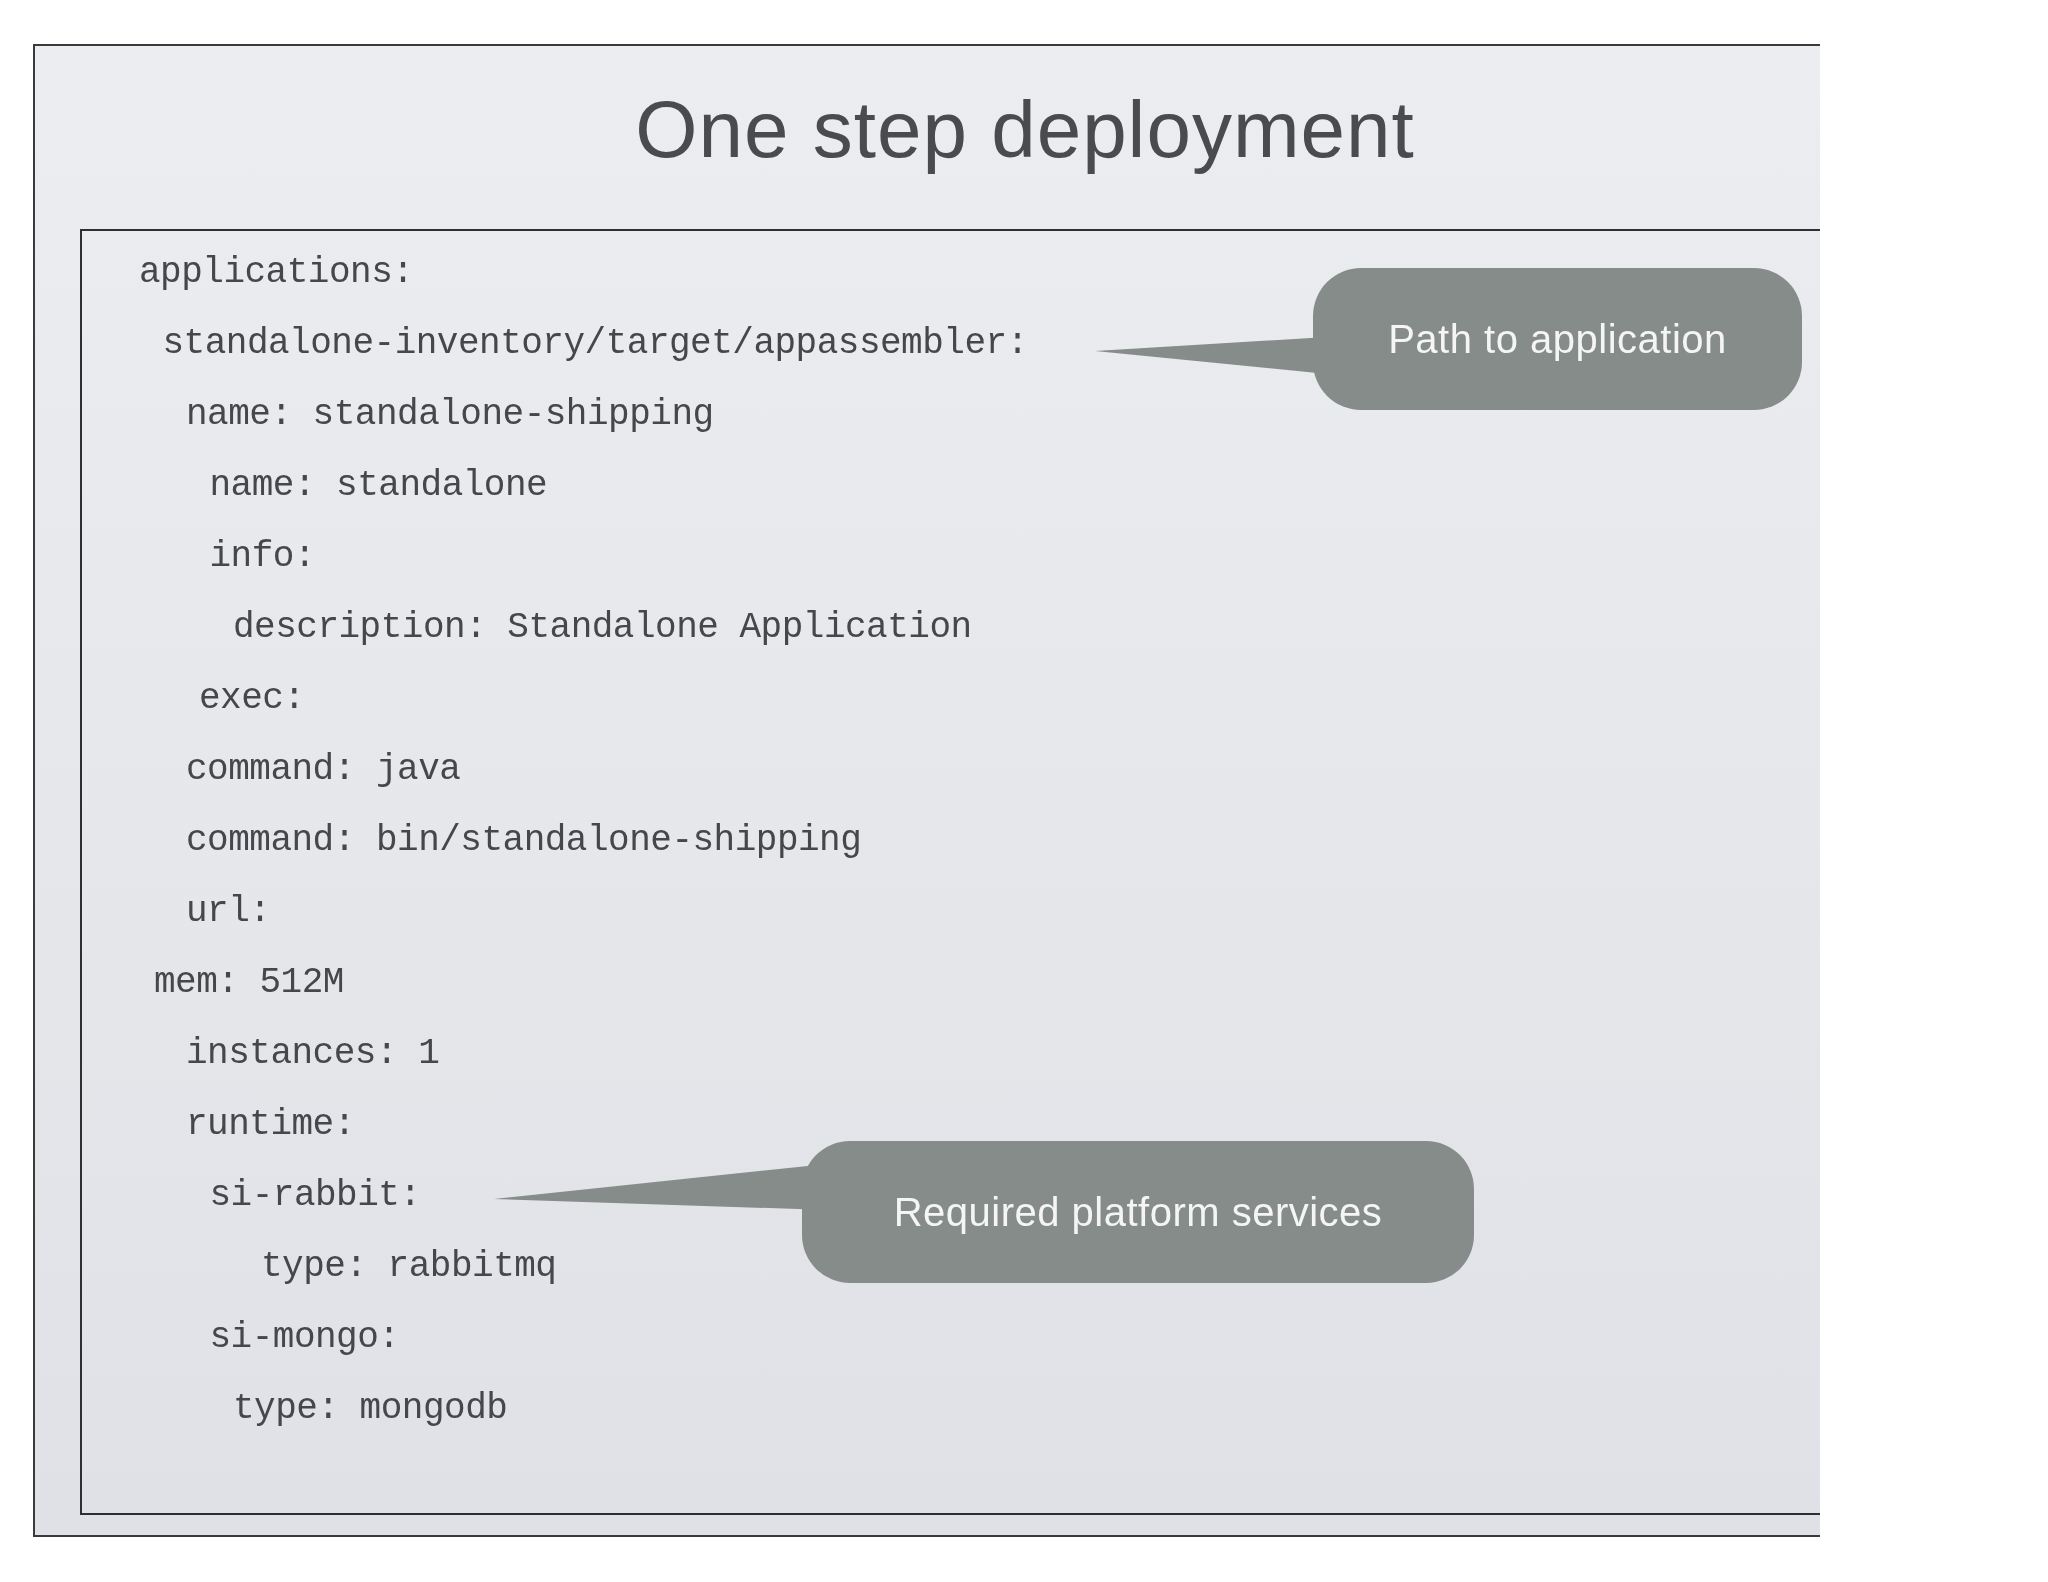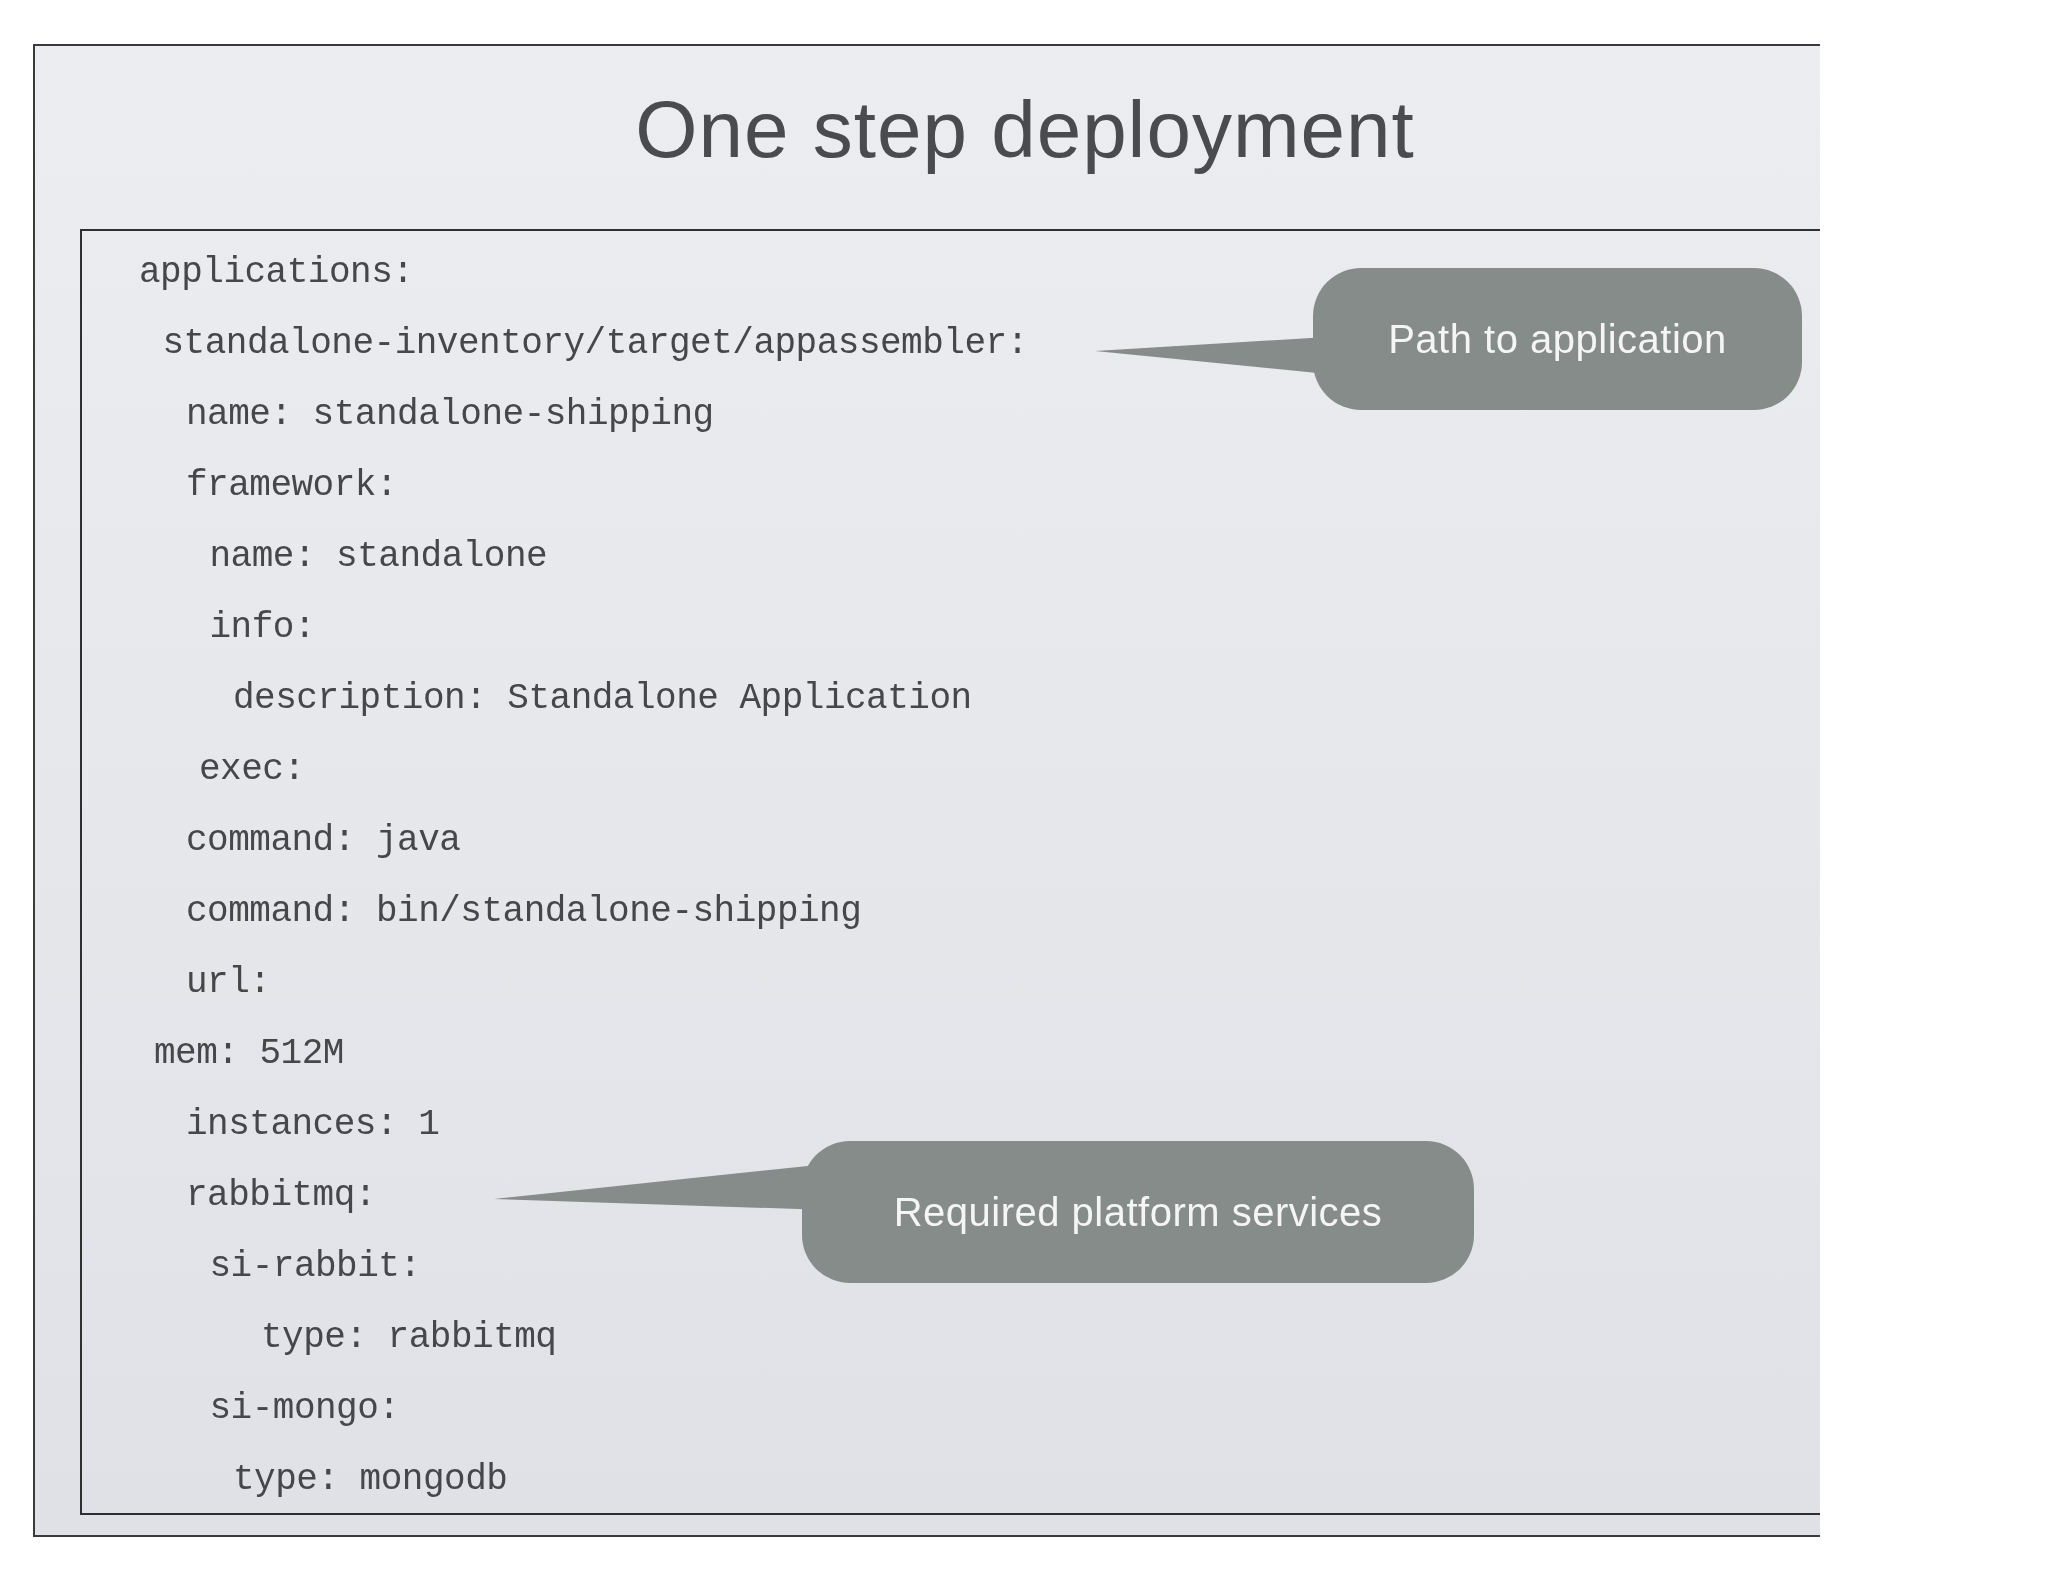--- a/index.html
+++ b/index.html
@@ -77,31 +77,30 @@
 <div class="page">
   <div class="slide">
 
     <h1 class="title">One step deployment</h1>
 
     <div class="codebox">
       <div id="code-lines">
           <div class="code-line" style="padding-left: 57px;">applications:</div>
           <div class="code-line" style="padding-left: 80.5px;">standalone-inventory/target/appassembler:</div>
           <div class="code-line" style="padding-left: 104px;">name: standalone-shipping</div>
-          <div class="code-line" style="padding-left: 104px;">framework:</div>
           <div class="code-line" style="padding-left: 127.5px;">name: standalone</div>
           <div class="code-line" style="padding-left: 127.5px;">info:</div>
           <div class="code-line" style="padding-left: 151px;">description: Standalone Application</div>
           <div class="code-line" style="padding-left: 117px;">exec:</div>
           <div class="code-line" style="padding-left: 104px;">command: java</div>
           <div class="code-line" style="padding-left: 104px;">command: bin/standalone-shipping</div>
           <div class="code-line" style="padding-left: 104px;">url:</div>
           <div class="code-line" style="padding-left: 72px;">mem: 512M</div>
           <div class="code-line" style="padding-left: 104px;">instances: 1</div>
-          <div class="code-line" style="padding-left: 104px;">rabbitmq:</div>
+          <div class="code-line" style="padding-left: 104px;">runtime:</div>
           <div class="code-line" style="padding-left: 127.5px;">si-rabbit:</div>
           <div class="code-line" style="padding-left: 151px; margin-left: 28px;">type: rabbitmq</div>
           <div class="code-line" style="padding-left: 127.5px;">si-mongo:</div>
           <div class="code-line" style="padding-left: 151px;">type: mongodb</div>
         </div>
     </div>
 
     <svg class="tails" width="1984" height="1493" viewBox="0 0 1984 1493">
       <polygon class="tail" points="1060,305 1292,291 1292,328"></polygon>
       <polygon class="tail" points="459,1153 792,1118 792,1164"></polygon>

